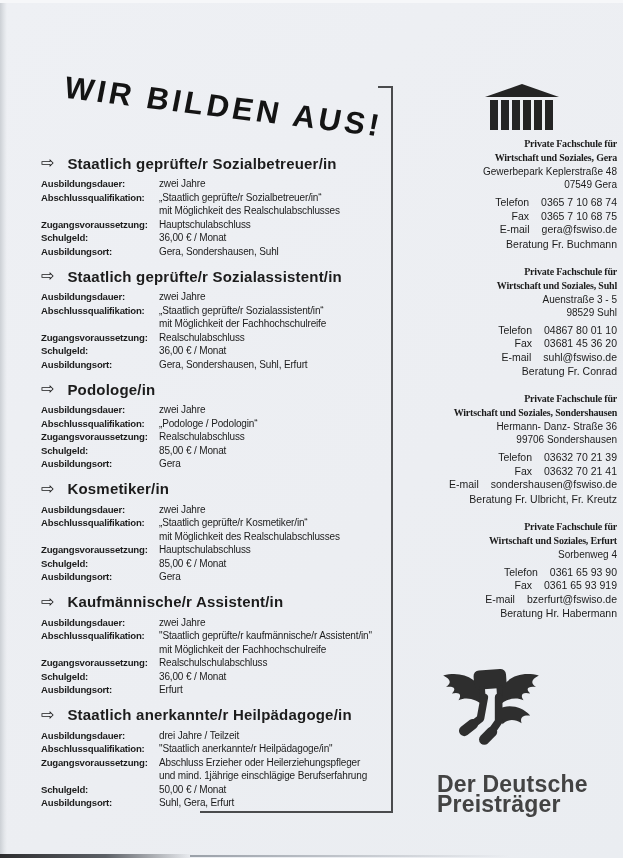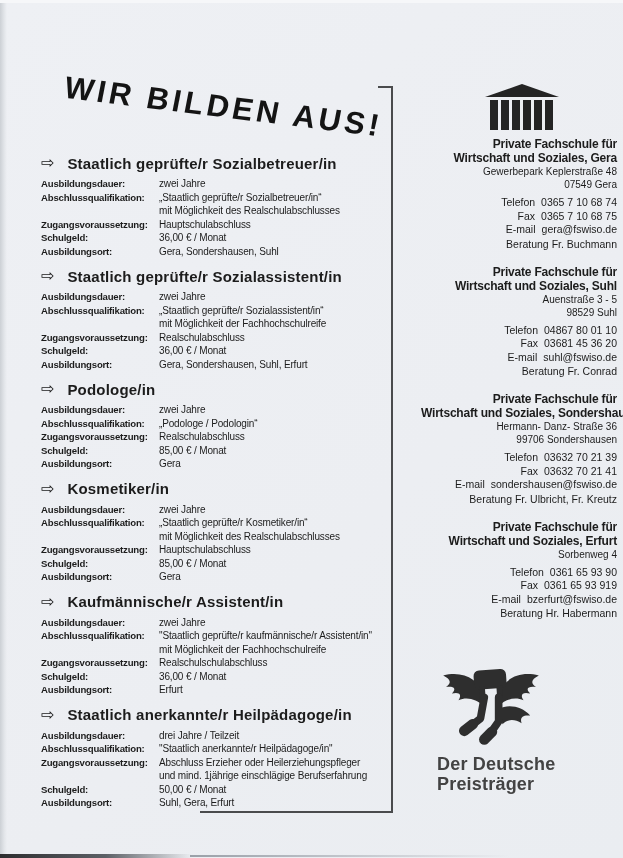--- a/index.html
+++ b/index.html
@@ -41,29 +41,29 @@
   .program-title { font-size:15px; font-weight:bold; letter-spacing:0.2px; white-space:nowrap; }
   .row { display:flex; align-items:flex-start; }
   .row .label { flex:0 0 118px; font-size:9.6px; font-weight:bold; letter-spacing:-0.2px;
                 line-height:13.5px; white-space:nowrap; }
   .row .value { font-size:10px; letter-spacing:-0.15px; line-height:13.5px; white-space:pre; }
 
   
   .right-col { position:absolute; right:6px; top:84px; width:196px; text-align:right; }
   .temple { display:block; margin:0 58px 7px auto; }
   .contact { margin-bottom:14px; }
-  .contact-name { font-size:12px; font-weight:bold; letter-spacing:-0.2px; line-height:14px; white-space:nowrap; }
+  .contact-name { font-size:10px; font-weight:bold; letter-spacing:-0.2px; line-height:14px; white-space:nowrap;font-family:Liberation Serif, serif; }
   .contact-addr { margin-top:0; font-size:10px; line-height:13px; }
   .contact-lines { margin-top:5px; }
-  .cl-row { display:flex; justify-content:flex-end; gap:6px; font-size:10.5px; line-height:13.5px; white-space:nowrap;align-items:center; }
+  .cl-row { display:flex; justify-content:flex-end; gap:12px; font-size:10.5px; line-height:13.5px; white-space:nowrap;align-items:center; }
   .beratung { margin-top:1px; font-size:10.5px; line-height:13px; }
 
   
   .award { position:absolute; left:437px; top:662px; width:180px; text-align:left; }
-  .award-text { margin-top:0; font-size:18px; font-weight:bold; letter-spacing:0.2px;
+  .award-text { margin-top:20px; font-size:23px; font-weight:bold; letter-spacing:0.2px;
                 line-height:20px; color:#434343; }
 </style>
 </head>
 <body>
 
 <div class="page">
 
   <div class="edge-left"></div>
   <div class="edge-top"></div>
 

